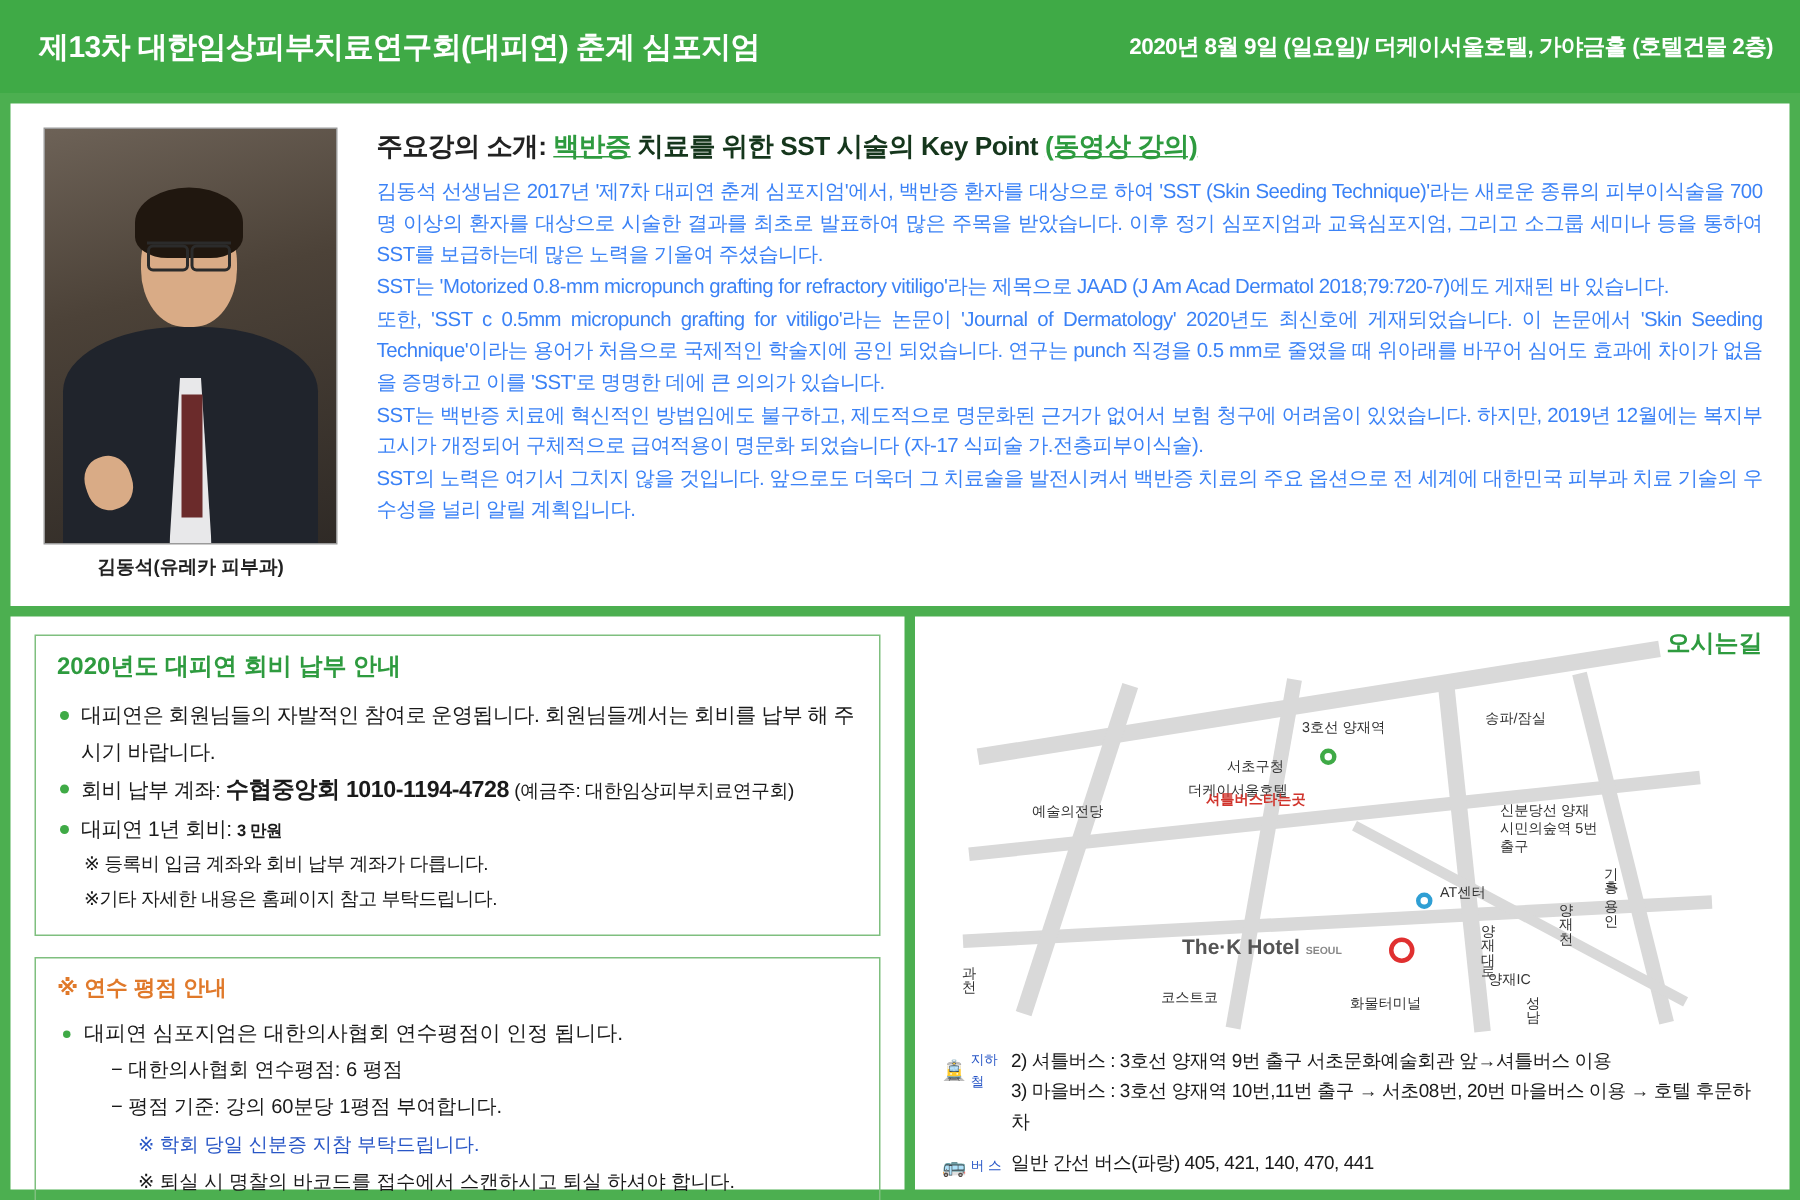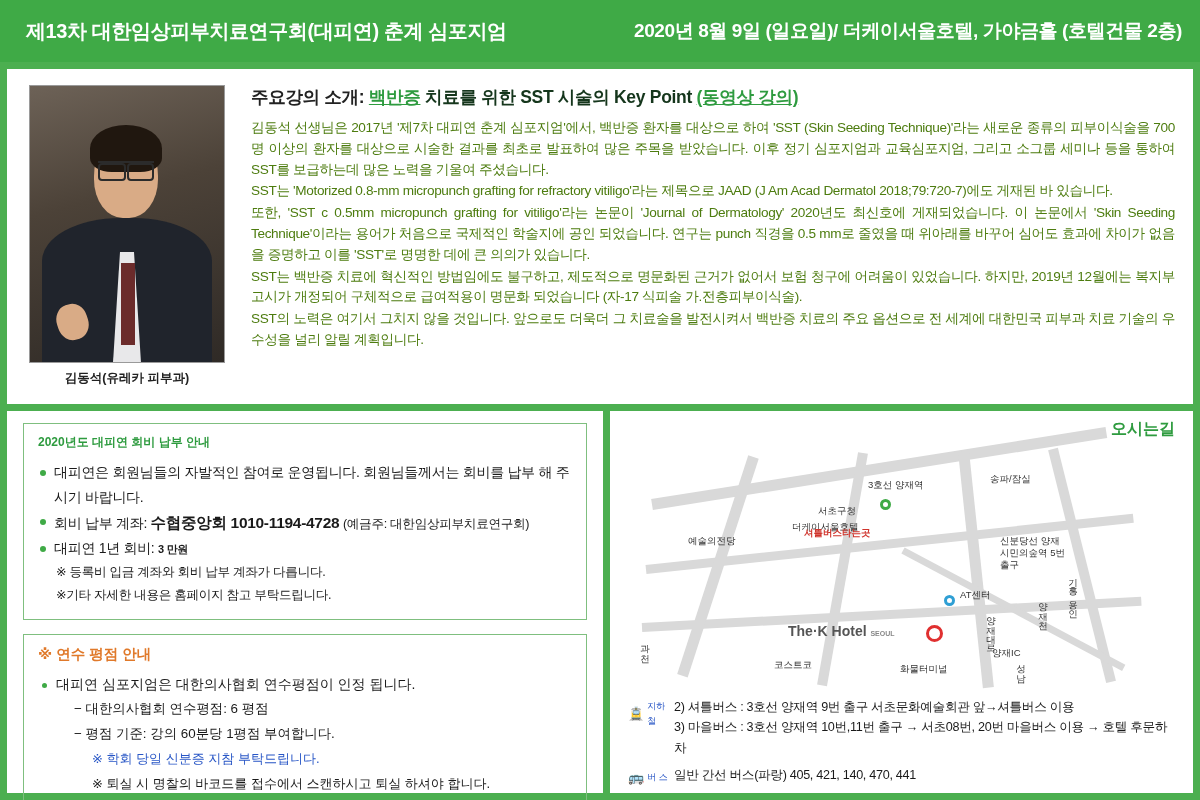--- a/index.html
+++ b/index.html
@@ -29,21 +29,21 @@
     padding: 0 18px 0 26px;
     color: #ffffff;
   }
   .header-title {
     font-size: 20px;
     font-weight: bold;
     letter-spacing: -0.4px;
     white-space: nowrap;
   }
   .header-meta {
-    font-size: 19px;
+    font-size: 15px;
     font-weight: bold;
     letter-spacing: -0.4px;
     white-space: nowrap;
   }
 
   
   .top-panel {
     margin: 7px 7px 0 7px;
     background: #ffffff;
     flex: 0 0 335px;
@@ -130,21 +130,21 @@
   }
   .lecture-head .lbl { color: #222; font-weight: bold; }
   .lecture-head .green { color: #2e9b3f; font-weight: bold; text-decoration: underline; }
   .lecture-head .dark { color: #15361c; font-weight: bold; }
   .body-p {
     font-size: 13.6px;
     line-height: 1.53;
     letter-spacing: -0.35px;
     margin: 0 0 1px 0;
     text-align: justify;
-    color: #4d7c0f;
+    color: #3b82f6;
   }
 
   
   .bottom {
     flex: 1;
     display: flex;
     margin: 7px 7px 7px 7px;
     gap: 7px;
     min-height: 0;
   }
@@ -155,21 +155,21 @@
   .panel-left { width: 596px; flex: 0 0 596px; padding: 12px 16px; }
   .panel-right { flex: 1; padding: 10px 12px; }
 
   .box {
     border: 1px solid #7fbf7f;
     padding: 10px 14px 12px 14px;
   }
   .box-title {
     color: #2e9b3f;
     font-weight: bold;
-    font-size: 12px;
+    font-size: 16px;
     margin-bottom: 9px;
   }
   .bullet-line {
     font-size: 14px;
     line-height: 1.75;
     position: relative;
     padding-left: 16px;
     letter-spacing: -0.3px;
   }
   .bullet-line:before {

